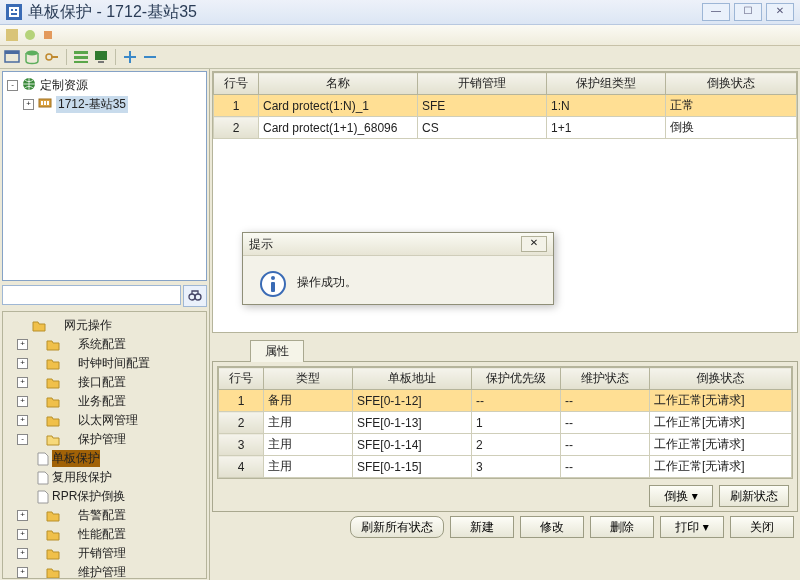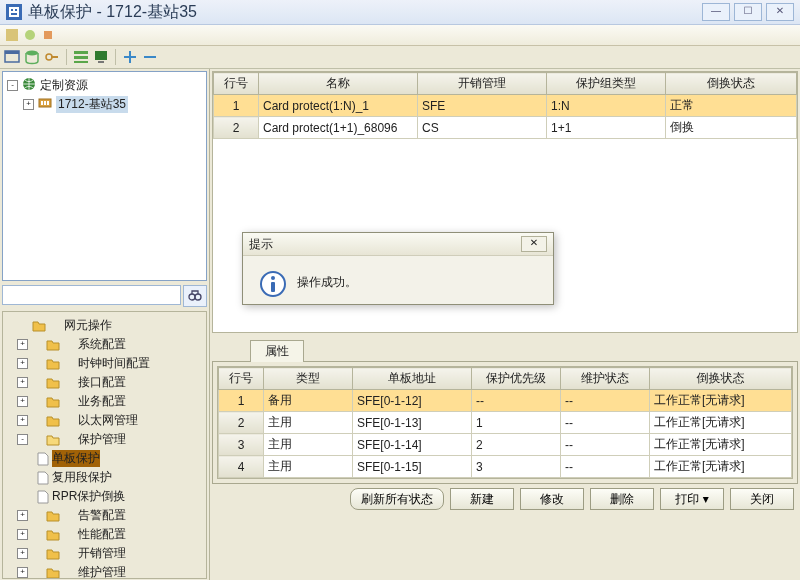--- a/index.html
+++ b/index.html
@@ -351,20 +351,24 @@
                   <td class="rh">4</td>
                   <td>主用</td>
                   <td>SFE[0-1-15]</td>
                   <td>3</td>
                   <td>--</td>
                   <td>工作正常[无请求]</td>
                 </tr>
             </tbody>
           </table>
         </div>
+        <div class="btnrow">
+          <button class="std">倒换 ▾</button>
+          <button class="std">刷新状态</button>
+        </div>
       </div>
 
       <div class="btnrow2">
         <button class="std wide">刷新所有状态</button>
         <button class="std">新建</button>
         <button class="std">修改</button>
         <button class="std">删除</button>
         <button class="std">打印 ▾</button>
         <button class="std">关闭</button>
       </div>

